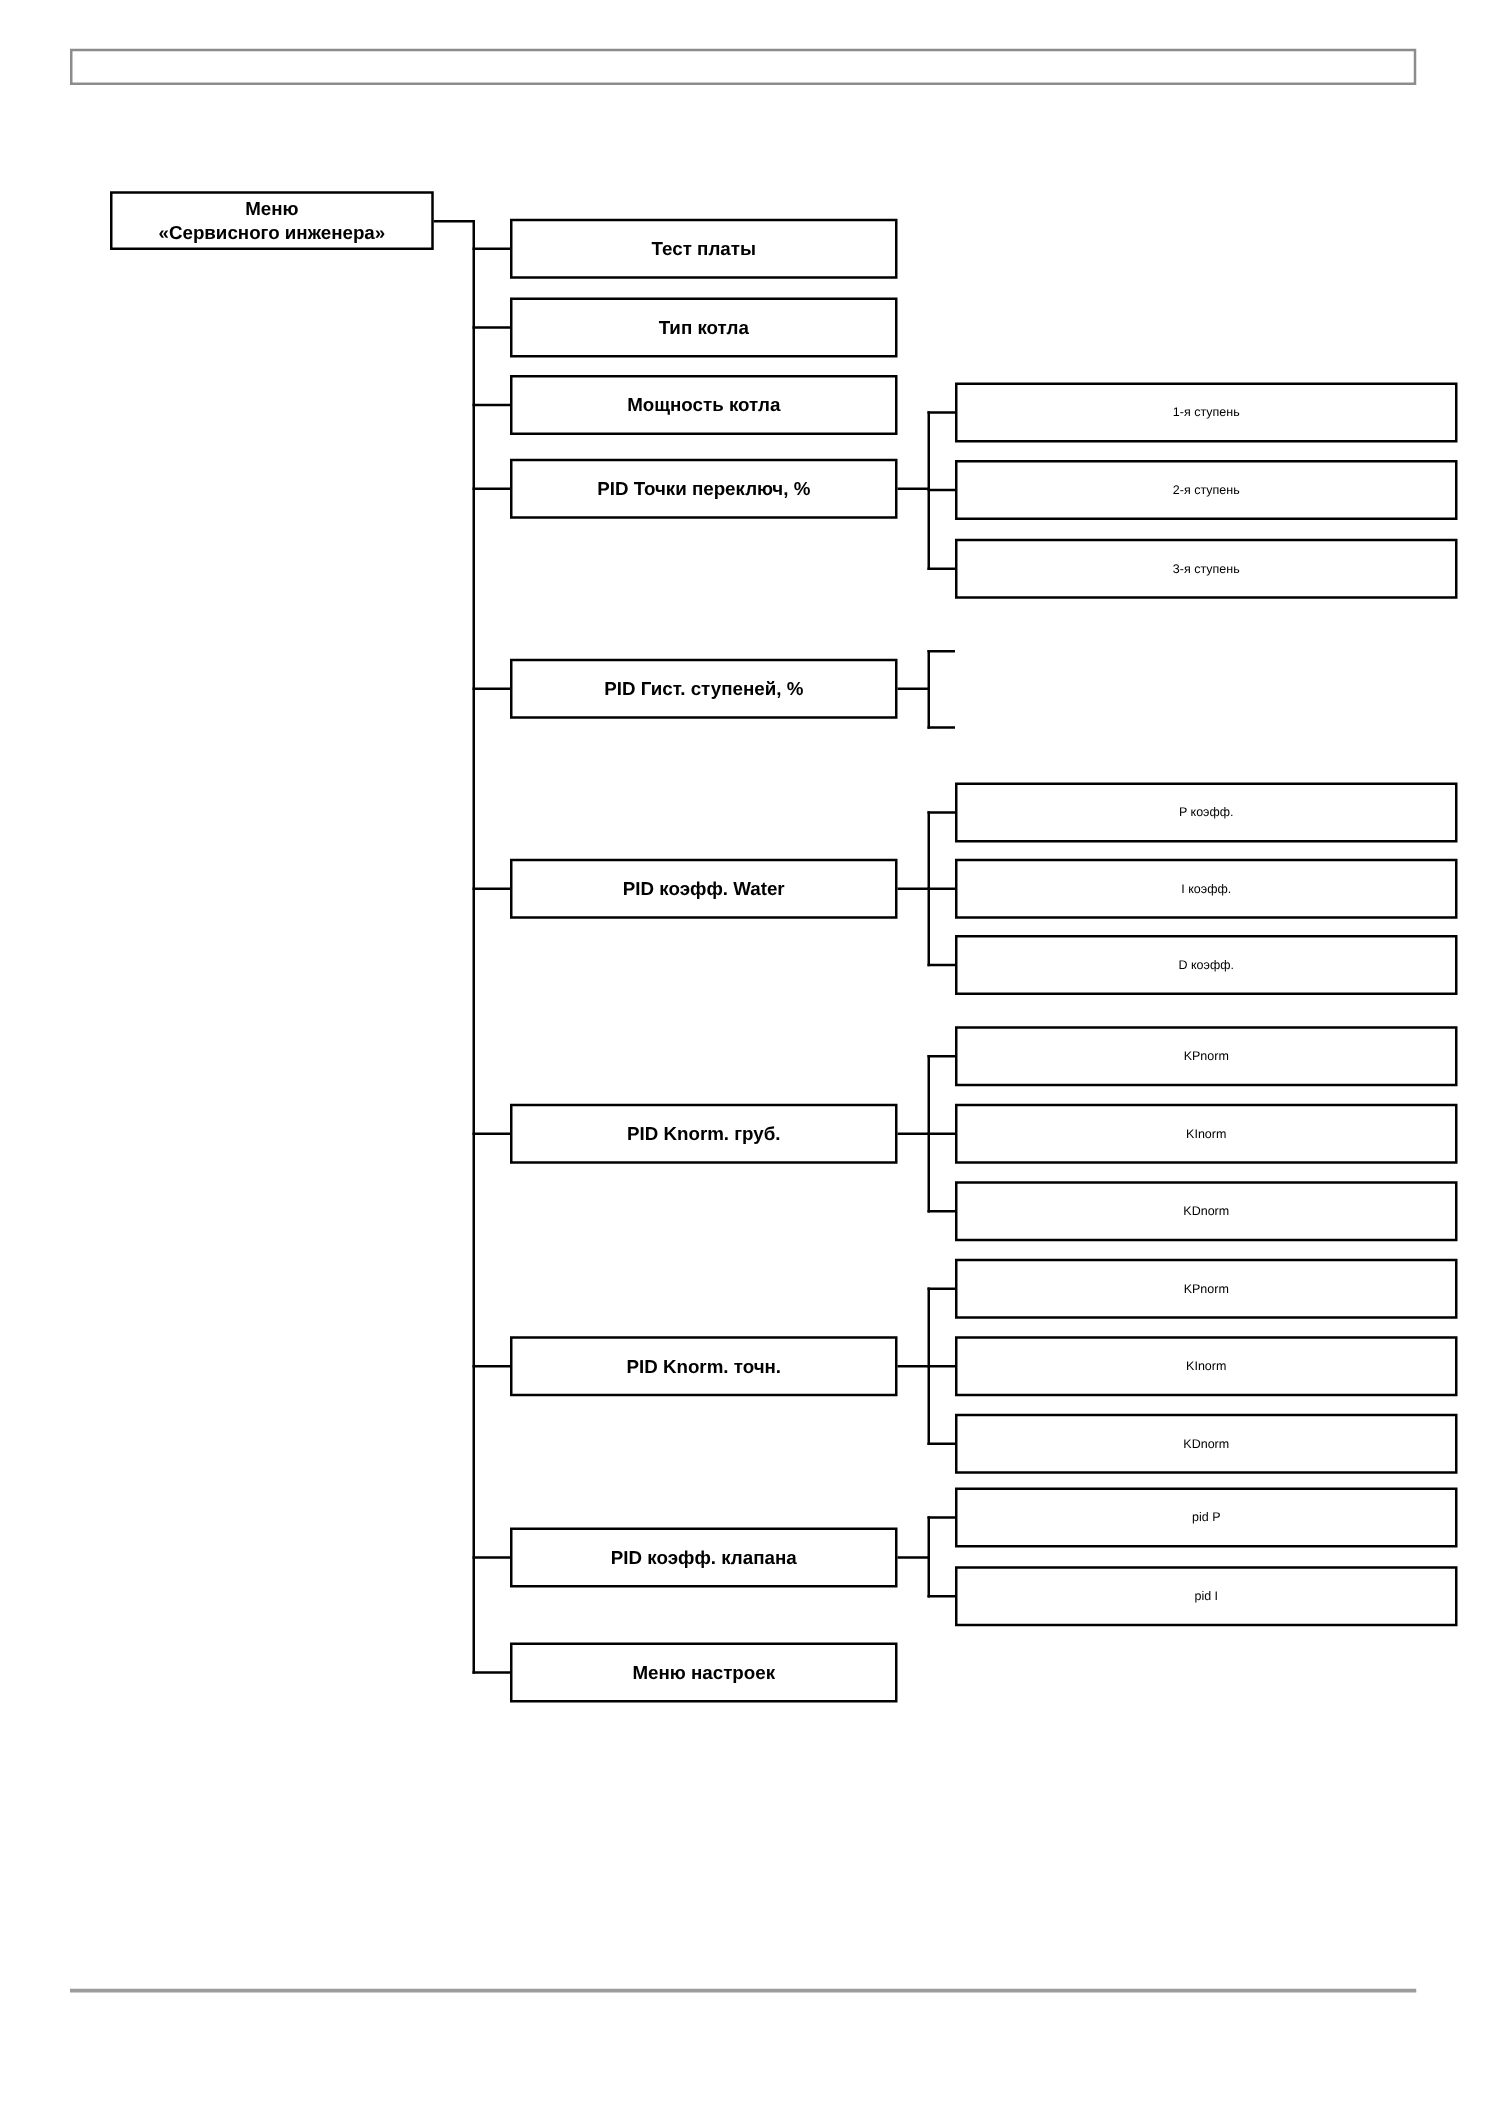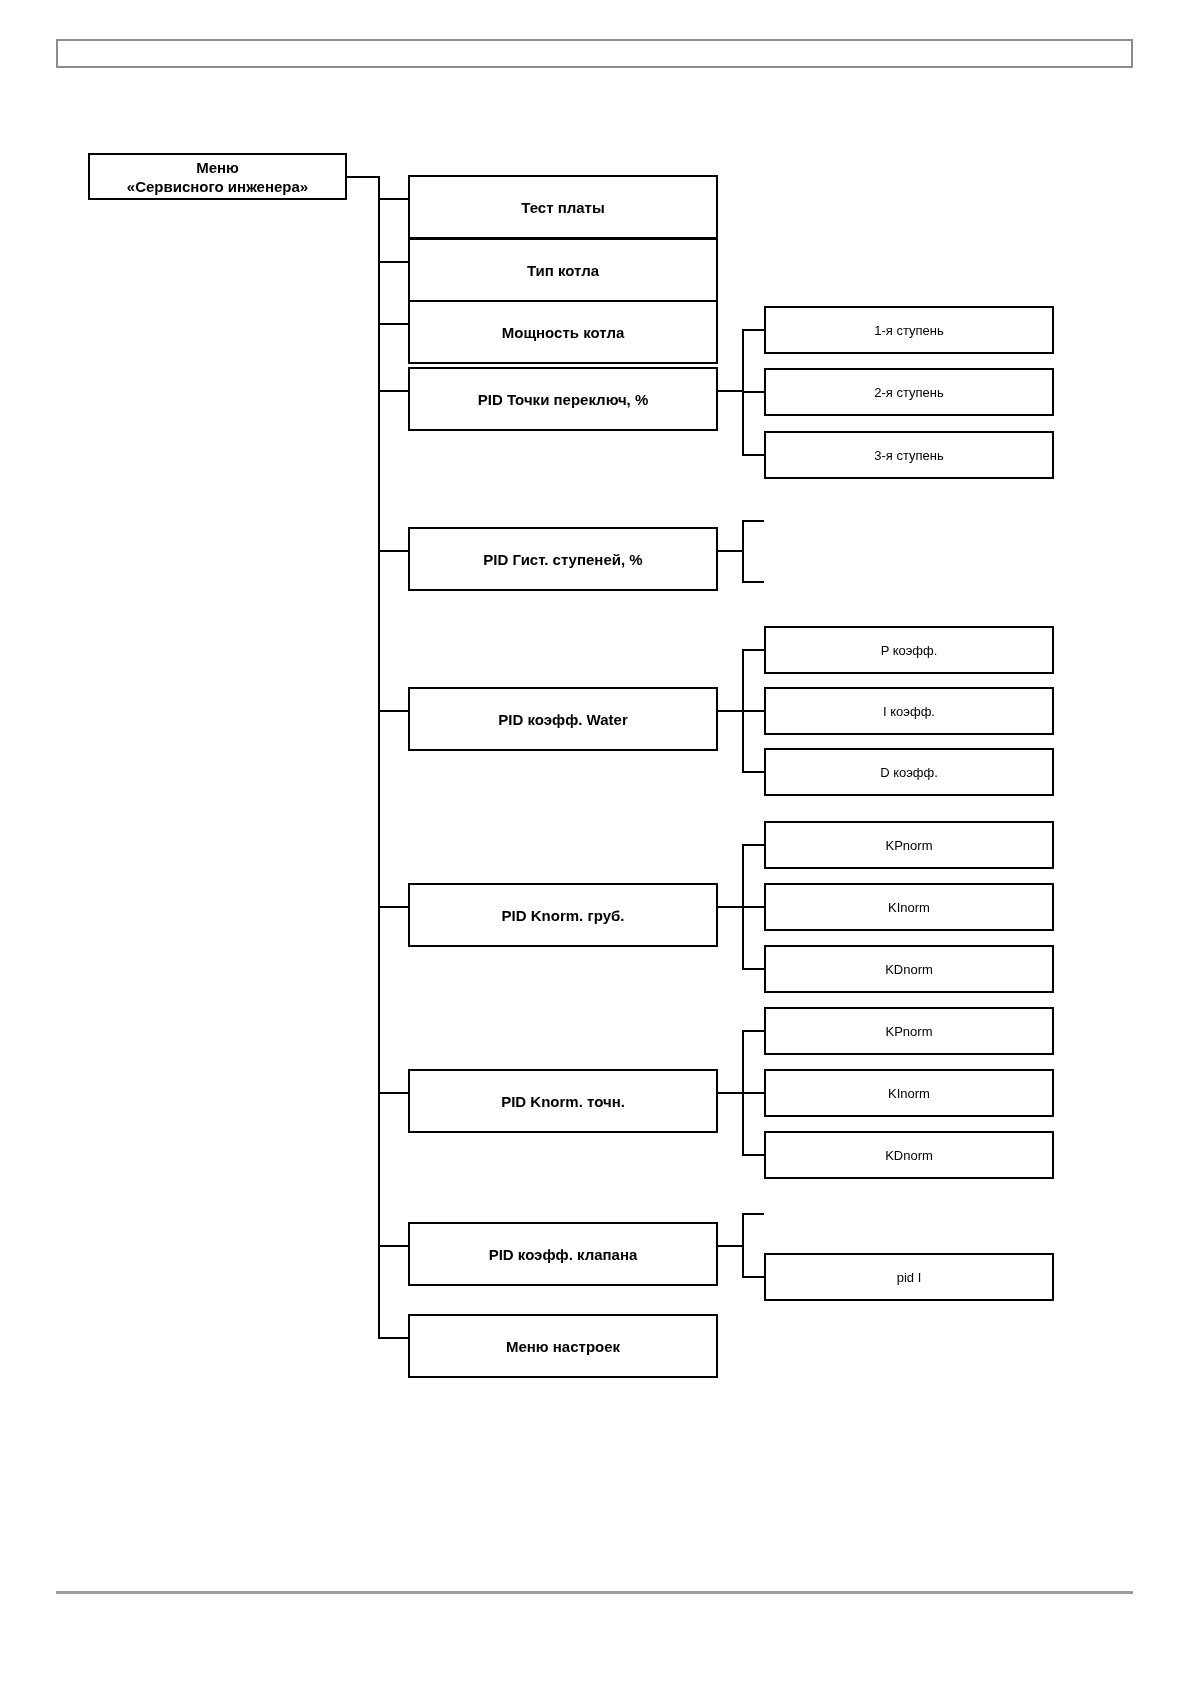--- a/index.html
+++ b/index.html
@@ -37,29 +37,29 @@
   .root-node {
     left: 88px; top: 153px;
     width: 259px; height: 47px;
     font-weight: bold;
     font-size: 15px;
     line-height: 19px;
     flex-direction: column;
   }
   .l2 {
     left: 408px;
-    width: 310px; height: 64px;
+    width: 310px; height: 48px;
     font-weight: bold;
     font-size: 15px;
   }
   .l3 {
     left: 764px;
-    width: 290px; height: 48px;
+    width: 402px; height: 48px;
     font-weight: normal;
-    font-size: 13px;
+    font-size: 10px;
   }
   .line {
     position: absolute;
     background: #000000;
   }
 </style>
 </head>
 <body>
 
 <div class="page">
@@ -136,20 +136,23 @@
   <div class="node l3" style="top:1007px">
       <span>KPnorm</span>
     </div>
   <div class="node l3" style="top:1069px">
       <span>KInorm</span>
     </div>
   <div class="node l3" style="top:1131px">
       <span>KDnorm</span>
     </div>
 
+  <div class="node l3" style="top:1190px">
+      <span>pid P</span>
+    </div>
   <div class="node l3" style="top:1253px">
       <span>pid I</span>
     </div>
 
   <div class="line" style="left:347px; top:176px; width:33px; height:2px"></div>
   <div class="line" style="left:378px; top:176px; width:2px; height:1163px"></div>
 
   <div class="line" style="left:378px; top:198px;  width:30px; height:2px"></div>
   <div class="line" style="left:378px; top:261px;  width:30px; height:2px"></div>
   <div class="line" style="left:378px; top:323px;  width:30px; height:2px"></div>

